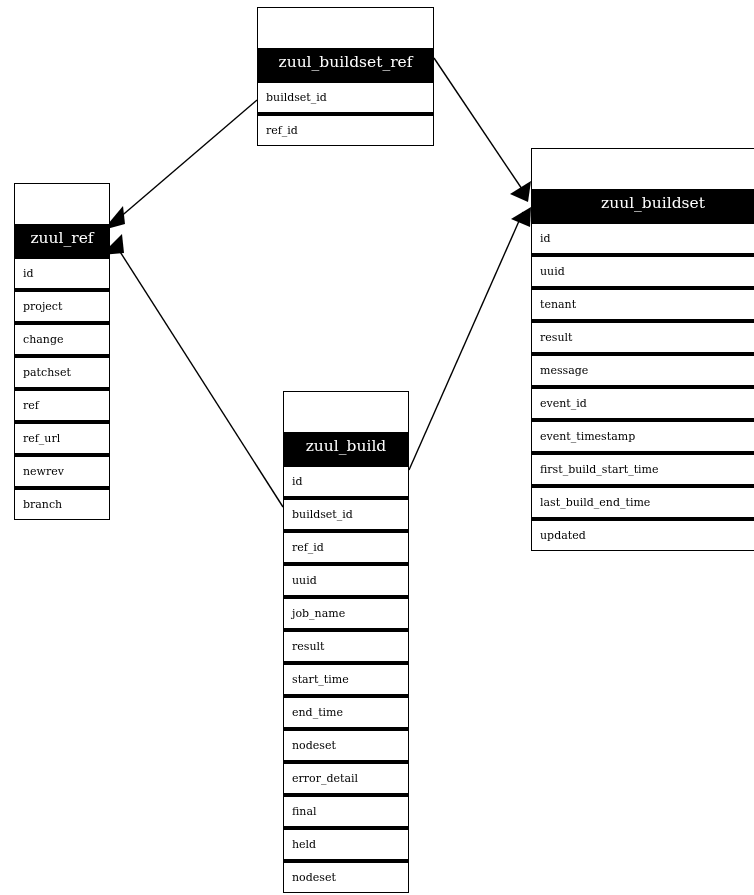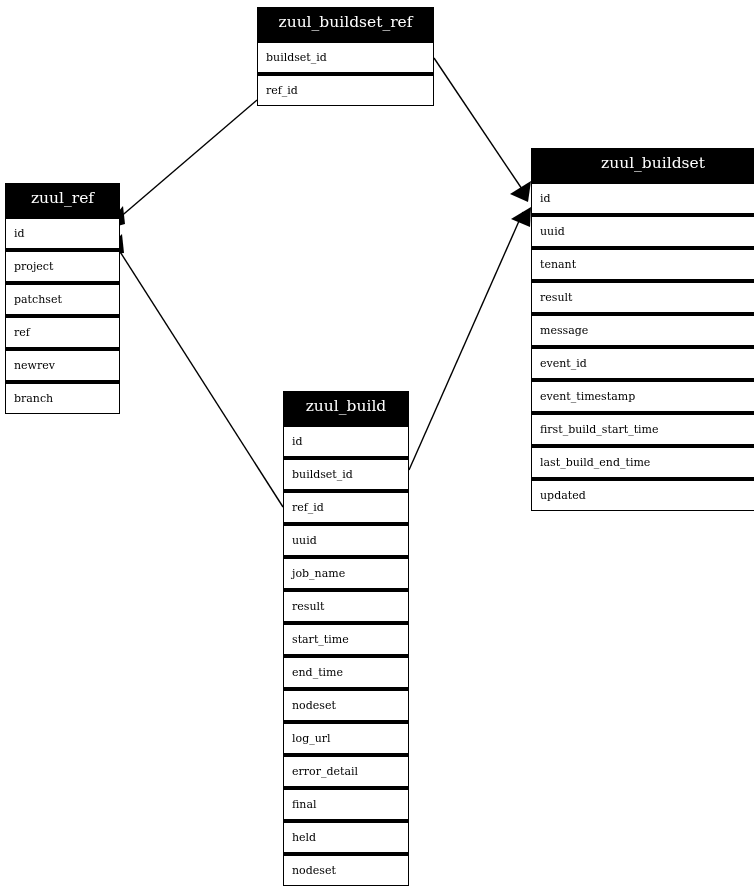--- a/index.html
+++ b/index.html
@@ -33,32 +33,33 @@
   }
   .entity-title {
     background: #000000;
     color: #ffffff;
     text-align: center;
     font-size: 15.5px;
     line-height: 1;
     padding: 7px 10px 8px 10px;
     box-sizing: border-box;
     white-space: nowrap;
+    margin-top: 40px;
   }
   .field {
     border-top: 4px solid #000000;
     color: #000000;
     font-size: 11px;
     line-height: 1;
     padding: 9px 10px 9px 8px;
     box-sizing: border-box;
     white-space: nowrap;
   }
   #ent-zuul_buildset_ref { left: 257px; top: 7px; width: 177px; }
-  #ent-zuul_ref { left: 5px; top: 183px; width: 115px; }
+  #ent-zuul_ref { left: 14px; top: 183px; width: 96px; }
   #ent-zuul_buildset { left: 531px; top: 148px; width: 244px; }
   #ent-zuul_build { left: 283px; top: 391px; width: 126px; }
 </style>
 </head>
 <body>
 
 <div id="canvas">
 
   <svg class="edges" viewBox="0 0 754 895">
     <g stroke="#000000" stroke-width="1.4" fill="none">
@@ -82,22 +83,24 @@
   <div class="entity" id="ent-zuul_buildset_ref">
     <div class="entity-title">zuul_buildset_ref</div>
     <div class="field">buildset_id</div>
     <div class="field">ref_id</div>
   </div>
 
   <div class="entity" id="ent-zuul_ref">
     <div class="entity-title">zuul_ref</div>
     <div class="field">id</div>
     <div class="field">project</div>
+    <div class="field">change</div>
     <div class="field">patchset</div>
     <div class="field">ref</div>
+    <div class="field">ref_url</div>
     <div class="field">newrev</div>
     <div class="field">branch</div>
   </div>
 
   <div class="entity" id="ent-zuul_buildset">
     <div class="entity-title">zuul_buildset</div>
     <div class="field">id</div>
     <div class="field">uuid</div>
     <div class="field">tenant</div>
     <div class="field">result</div>
@@ -113,20 +116,19 @@
     <div class="entity-title">zuul_build</div>
     <div class="field">id</div>
     <div class="field">buildset_id</div>
     <div class="field">ref_id</div>
     <div class="field">uuid</div>
     <div class="field">job_name</div>
     <div class="field">result</div>
     <div class="field">start_time</div>
     <div class="field">end_time</div>
     <div class="field">nodeset</div>
-    <div class="field">log_url</div>
     <div class="field">error_detail</div>
     <div class="field">final</div>
     <div class="field">held</div>
     <div class="field">nodeset</div>
   </div>
 
 </div>
 
 </body></html>

